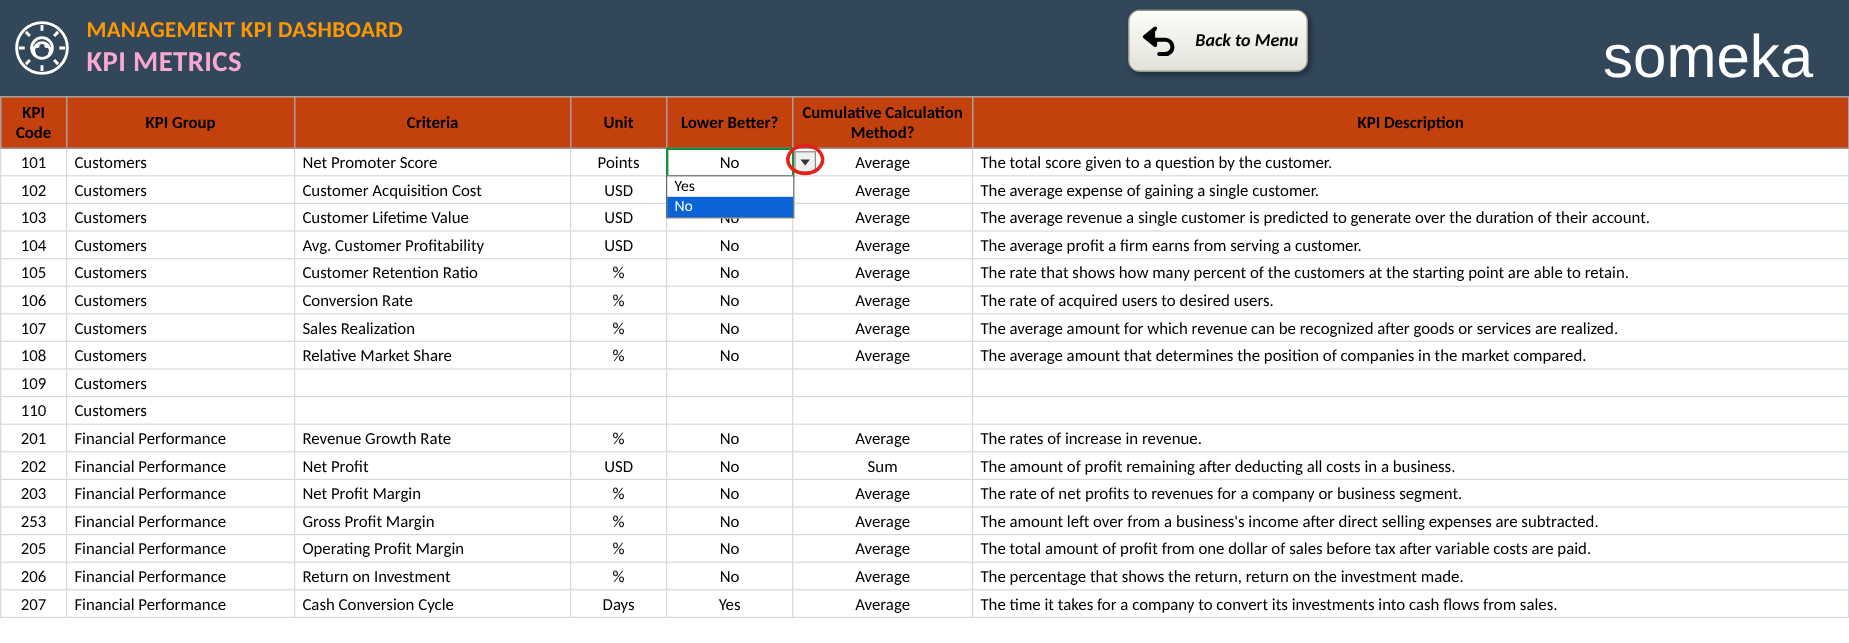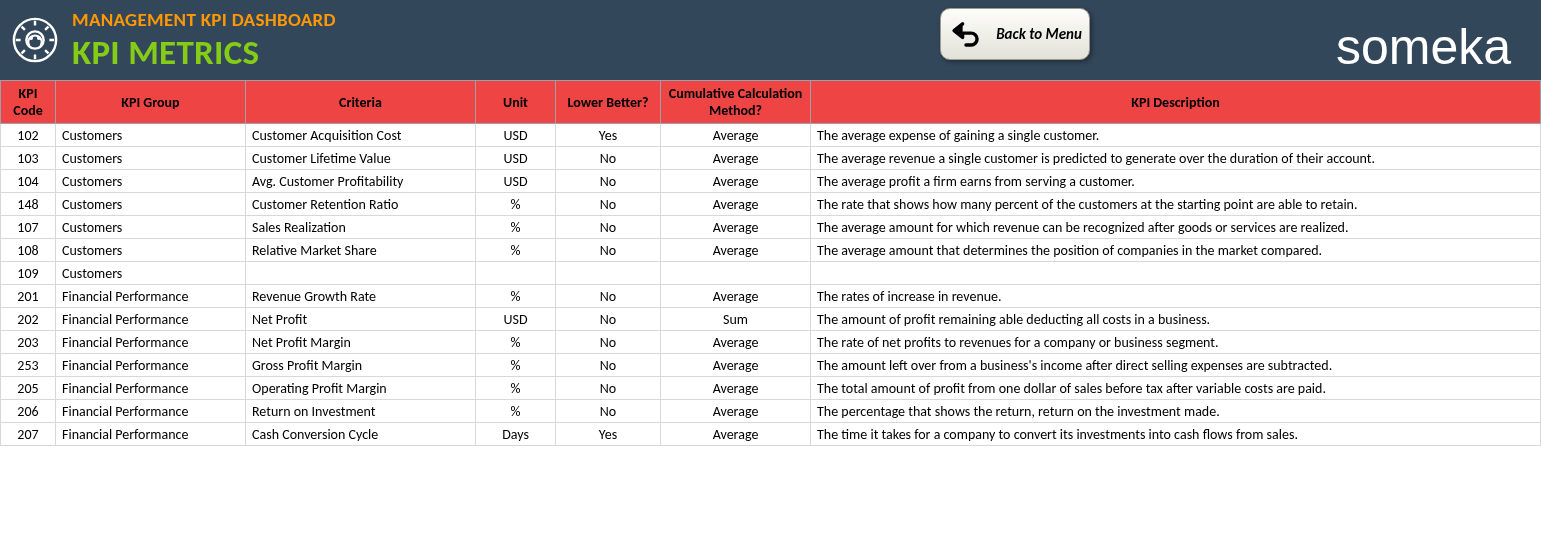--- a/index.html
+++ b/index.html
@@ -20,22 +20,22 @@
   }
   .gear-icon svg { width: 48px; height: 48px; }
   .titles { display:flex; flex-direction:column; justify-content:space-between; }
   .title-dashboard {
     color: #ff9800;
     font-size: 19px;
     font-weight: 600;
     letter-spacing: 0.3px;
   }
   .title-metrics {
-    color: #84cc16;
-    font-size: 35px;
+    color: #f9a8d4;
+    font-size: 24px;
     font-weight: 700;
     letter-spacing: 0.3px;
   }
   .back-btn {
     position: absolute;
     left: 940px;
     top: 8px;
     width: 150px;
     height: 52px;
     background: linear-gradient(to bottom, #fdfdfb, #e3e2d8);
@@ -66,21 +66,21 @@
     top: 18px;
     color:#fff;
     font-size: 50px;
     font-weight: 500;
     letter-spacing: 0px;
     font-family: Arial, sans-serif;
   }
 
   table { border-collapse: collapse; width: 100%; table-layout: fixed; }
   th {
-    background: #ef4444;
+    background: #c2410c;
     font-weight: 700;
     font-size: 14px;
     color: #000;
     border: 1px solid #9aa1ac;
     padding: 4px 6px;
     text-align: center;
     vertical-align: middle;
     height: 42px;
   }
   td {
@@ -203,20 +203,32 @@
       <th>KPI Group</th>
       <th>Criteria</th>
       <th>Unit</th>
       <th>Lower Better?</th>
       <th>Cumulative Calculation Method?</th>
       <th>KPI Description</th>
     </tr>
   </thead>
   <tbody id="tbody">
       <tr>
+        <td class="center">101</td>
+        <td class="left">Customers</td>
+        <td class="left">Net Promoter Score</td>
+        <td class="center">Points</td>
+        <td class="center active-cell" style="overflow: visible;">No<div class="dd-btn"></div><div class="red-circle"></div><div class="dd-list">
+            <div>Yes</div>
+            <div class="sel">No</div>
+          </div></td>
+        <td class="center">Average</td>
+        <td class="left">The total score given to a question by the customer.</td>
+      </tr>
+      <tr>
         <td class="center">102</td>
         <td class="left">Customers</td>
         <td class="left">Customer Acquisition Cost</td>
         <td class="center">USD</td>
         <td class="center">Yes</td>
         <td class="center">Average</td>
         <td class="left">The average expense of gaining a single customer.</td>
       </tr>
       <tr>
         <td class="center">103</td>
@@ -230,48 +242,66 @@
       <tr>
         <td class="center">104</td>
         <td class="left">Customers</td>
         <td class="left">Avg. Customer Profitability</td>
         <td class="center">USD</td>
         <td class="center">No</td>
         <td class="center">Average</td>
         <td class="left">The average profit a firm earns from serving a customer.</td>
       </tr>
       <tr>
-        <td class="center">148</td>
+        <td class="center">105</td>
         <td class="left">Customers</td>
         <td class="left">Customer Retention Ratio</td>
         <td class="center">%</td>
         <td class="center">No</td>
         <td class="center">Average</td>
         <td class="left">The rate that shows how many percent of the customers at the starting point are able to retain.</td>
       </tr>
       <tr>
+        <td class="center">106</td>
+        <td class="left">Customers</td>
+        <td class="left">Conversion Rate</td>
+        <td class="center">%</td>
+        <td class="center">No</td>
+        <td class="center">Average</td>
+        <td class="left">The rate of acquired users to desired users.</td>
+      </tr>
+      <tr>
         <td class="center">107</td>
         <td class="left">Customers</td>
         <td class="left">Sales Realization</td>
         <td class="center">%</td>
         <td class="center">No</td>
         <td class="center">Average</td>
         <td class="left">The average amount for which revenue can be recognized after goods or services are realized.</td>
       </tr>
       <tr>
         <td class="center">108</td>
         <td class="left">Customers</td>
         <td class="left">Relative Market Share</td>
         <td class="center">%</td>
         <td class="center">No</td>
         <td class="center">Average</td>
         <td class="left">The average amount that determines the position of companies in the market compared.</td>
       </tr>
       <tr>
         <td class="center">109</td>
+        <td class="left">Customers</td>
+        <td class="left"></td>
+        <td class="center"></td>
+        <td class="center"></td>
+        <td class="center"></td>
+        <td class="left"></td>
+      </tr>
+      <tr>
+        <td class="center">110</td>
         <td class="left">Customers</td>
         <td class="left"></td>
         <td class="center"></td>
         <td class="center"></td>
         <td class="center"></td>
         <td class="left"></td>
       </tr>
       <tr>
         <td class="center">201</td>
         <td class="left">Financial Performance</td>
@@ -281,21 +311,21 @@
         <td class="center">Average</td>
         <td class="left">The rates of increase in revenue.</td>
       </tr>
       <tr>
         <td class="center">202</td>
         <td class="left">Financial Performance</td>
         <td class="left">Net Profit</td>
         <td class="center">USD</td>
         <td class="center">No</td>
         <td class="center">Sum</td>
-        <td class="left">The amount of profit remaining able deducting all costs in a business.</td>
+        <td class="left">The amount of profit remaining after deducting all costs in a business.</td>
       </tr>
       <tr>
         <td class="center">203</td>
         <td class="left">Financial Performance</td>
         <td class="left">Net Profit Margin</td>
         <td class="center">%</td>
         <td class="center">No</td>
         <td class="center">Average</td>
         <td class="left">The rate of net profits to revenues for a company or business segment.</td>
       </tr>

